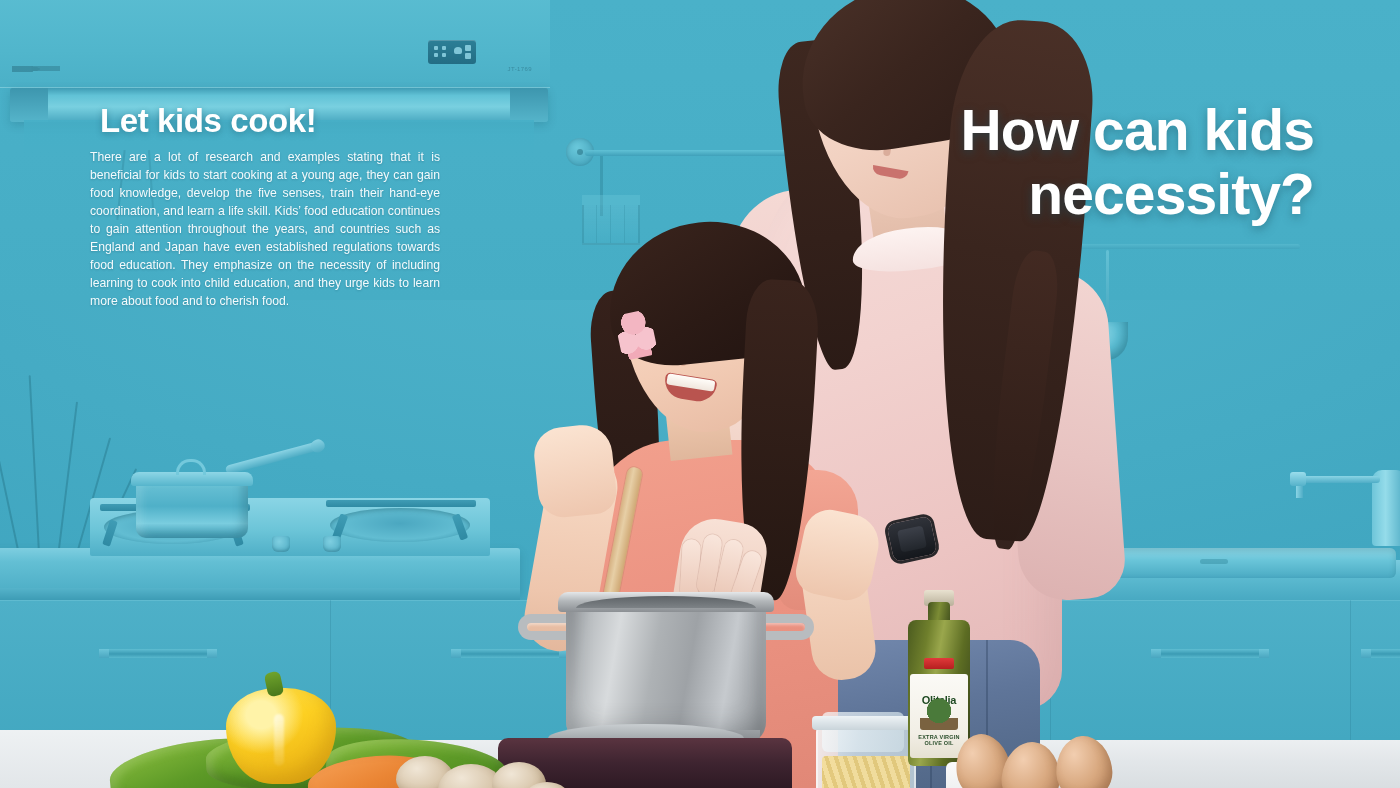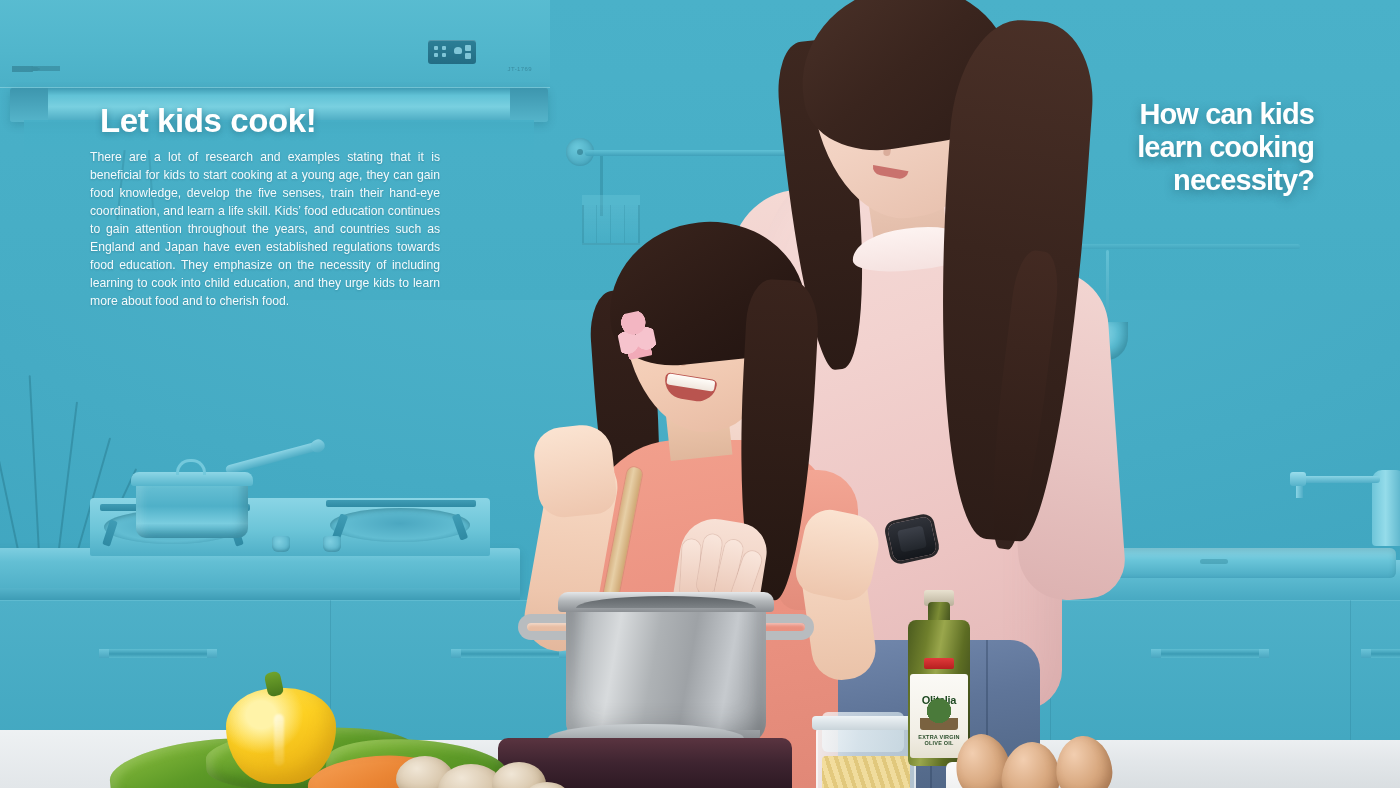--- a/index.html
+++ b/index.html
@@ -680,21 +680,21 @@
     position:absolute; left:90px; top:148px; width:350px;
     color:#f4fbfd; font-size:12.2px; line-height:18px;
     text-align:justify; text-justify:inter-word;
     text-shadow:0 1px 2px rgba(20,70,85,.28);
   }
   .body-block p + p { margin-top:18px; }
 
   .headline-right {
     position:absolute; right:86px; top:98px; width:480px;
     text-align:right;
-    font-size:29px; font-weight:bold; color:#ffffff;
+    font-size:57px; font-weight:bold; color:#ffffff;
     line-height:1.13; letter-spacing:-.9px;
     text-shadow:0 3px 10px rgba(25,80,95,.5);
   }
 </style>
 </head>
 <body>
 
 <div class="poster">
 
   <div class="bg-wall"></div>
@@ -896,19 +896,18 @@
   <div class="text-layer">
 
     <div class="headline-left">Let kids cook!</div>
 
     <div class="body-block">
       <p>There are a lot of research and examples stating that it is beneficial for kids to start cooking at a young age, they can gain food knowledge, develop the five senses, train their hand-eye coordination, and learn a life skill. Kids’ food education continues to gain attention throughout the years, and countries such as England and Japan have even established regulations towards food education. They emphasize on the necessity of including learning to cook into child education, and they urge kids to learn more about food and to cherish food.</p>
     </div>
 
     <div class="headline-right">
       <div>How can kids</div>
-      <div>learn cooking</div>
       <div>necessity?</div>
     </div>
 
   </div>
 
 </div>
 
 </body></html>

